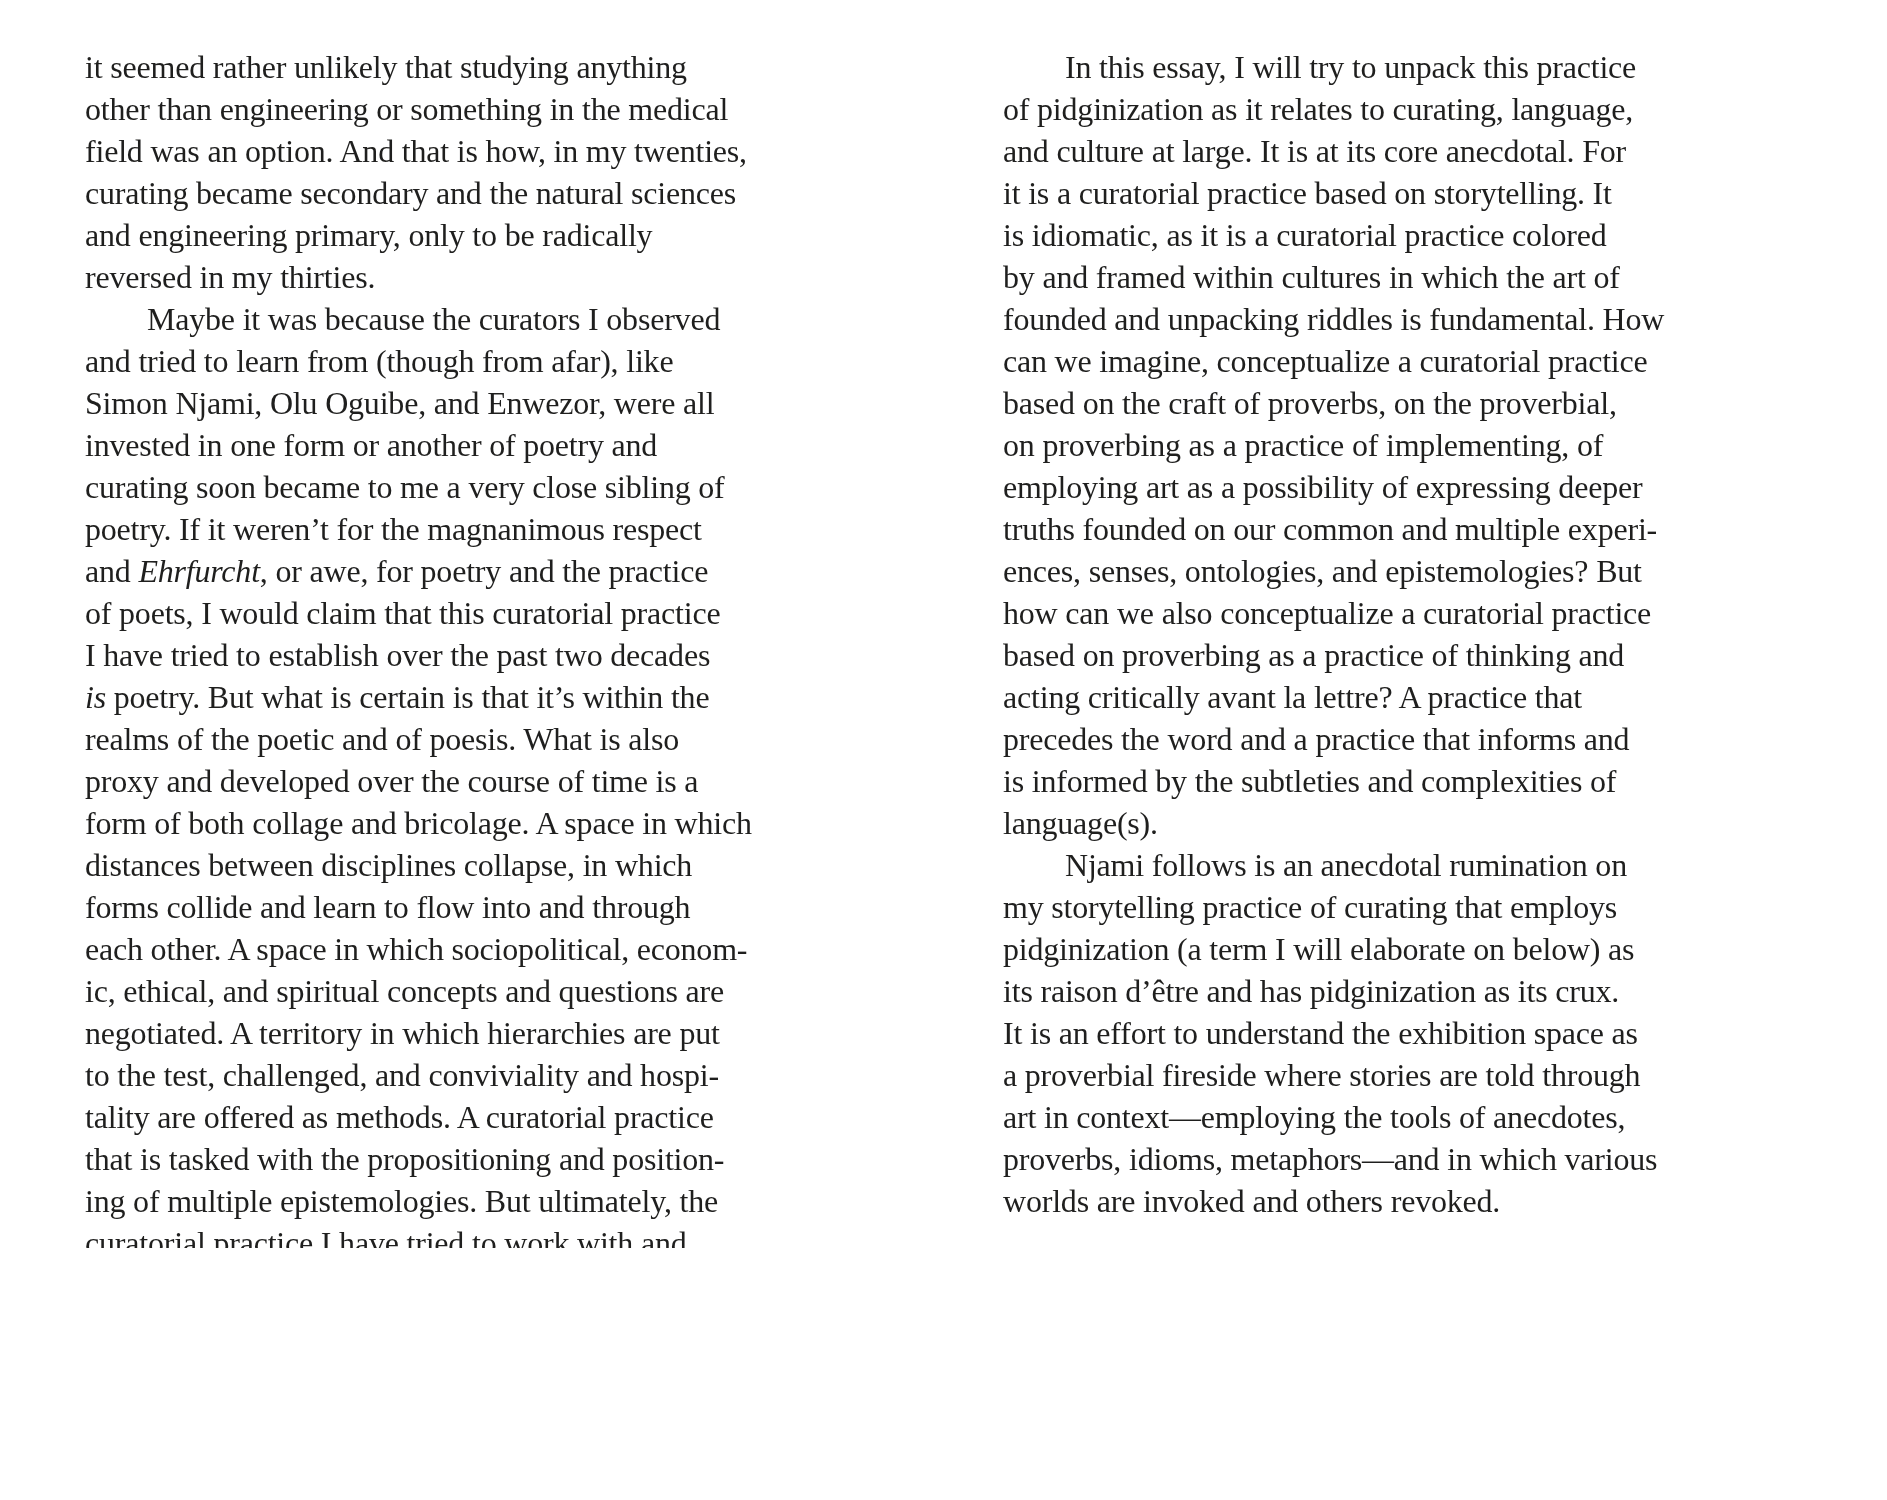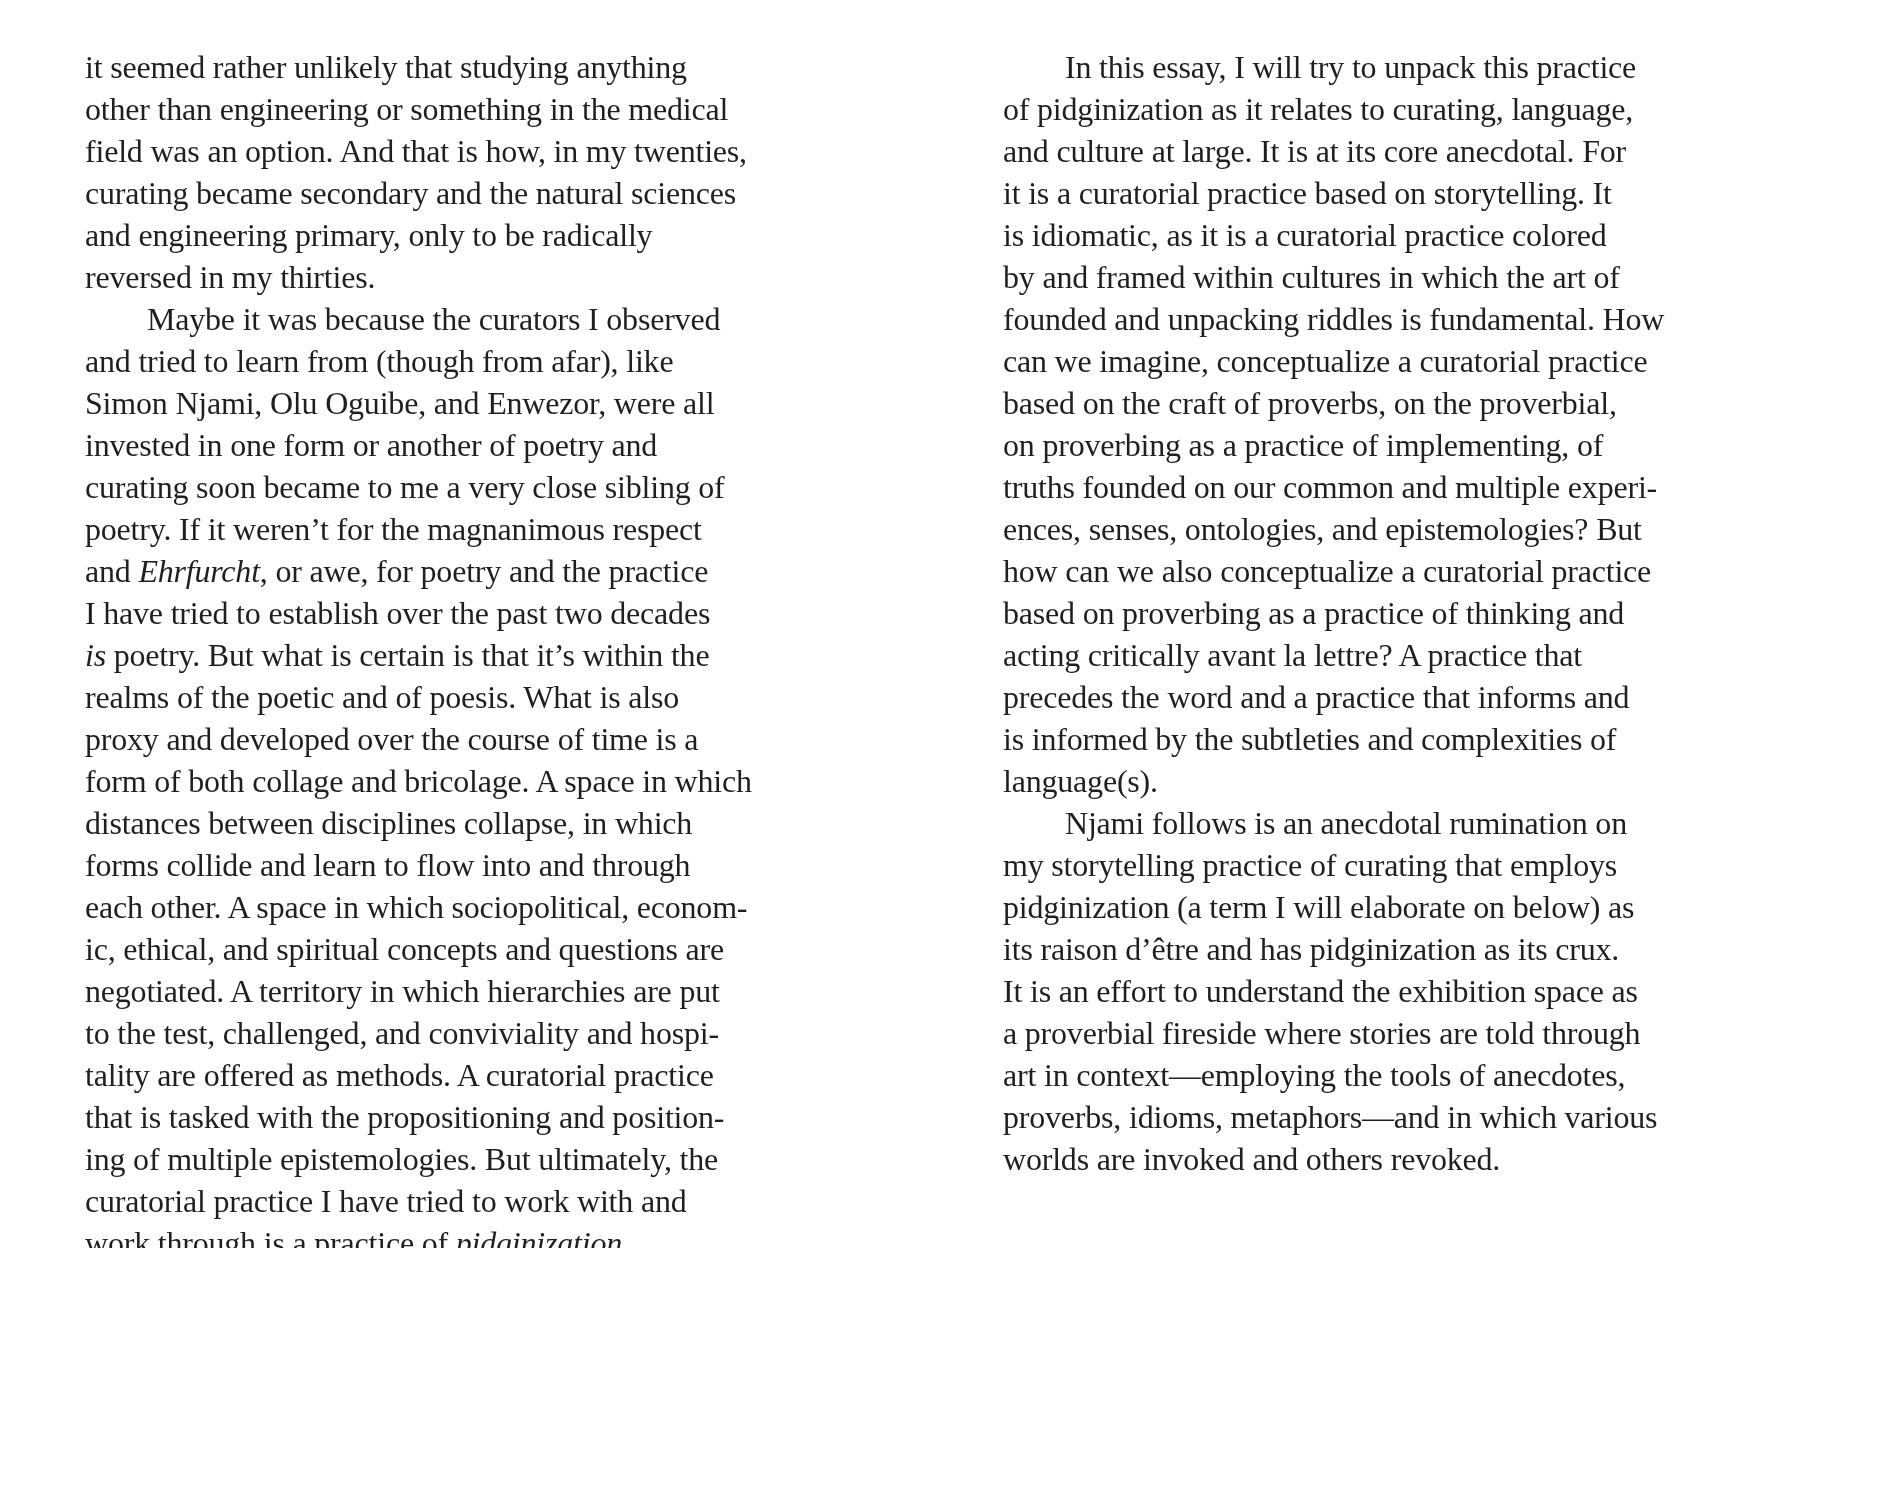--- a/index.html
+++ b/index.html
@@ -68,20 +68,21 @@
         <div class="line"><span>curating became secondary and the natural sciences</span></div>
         <div class="line"><span>and engineering primary, only to be radically</span></div>
         <div class="line"><span>reversed in my thirties.</span></div>
         <div class="line indent"><span>Maybe it was because the curators I observed</span></div>
         <div class="line"><span>and tried to learn from (though from afar), like</span></div>
         <div class="line"><span>Simon Njami, Olu Oguibe, and Enwezor, were all</span></div>
         <div class="line"><span>invested in one form or another of poetry and</span></div>
         <div class="line"><span>curating soon became to me a very close sibling of</span></div>
         <div class="line"><span>poetry. If it weren’t for the magnanimous respect</span></div>
         <div class="line"><span>and </span><em>Ehrfurcht</em><span>, or awe, for poetry and the practice</span></div>
+        <div class="line"><span>of poets, I would claim that this curatorial practice</span></div>
         <div class="line"><span>I have tried to establish over the past two decades</span></div>
         <div class="line"><em>is</em><span> poetry. But what is certain is that it’s within the</span></div>
         <div class="line"><span>realms of the poetic and of poesis. What is also</span></div>
         <div class="line"><span>proxy and developed over the course of time is a</span></div>
         <div class="line"><span>form of both collage and bricolage. A space in which</span></div>
         <div class="line"><span>distances between disciplines collapse, in which</span></div>
         <div class="line"><span>forms collide and learn to flow into and through</span></div>
         <div class="line"><span>each other. A space in which sociopolitical, econom-</span></div>
         <div class="line"><span>ic, ethical, and spiritual concepts and questions are</span></div>
         <div class="line"><span>negotiated. A territory in which hierarchies are put</span></div>
@@ -100,20 +101,21 @@
         <div class="line indent"><span>In this essay, I will try to unpack this practice</span></div>
         <div class="line"><span>of pidginization as it relates to curating, language,</span></div>
         <div class="line"><span>and culture at large. It is at its core anecdotal. For</span></div>
         <div class="line"><span>it is a curatorial practice based on storytelling. It</span></div>
         <div class="line"><span>is idiomatic, as it is a curatorial practice colored</span></div>
         <div class="line"><span>by and framed within cultures in which the art of</span></div>
         <div class="line"><span>founded and unpacking riddles is fundamental. How</span></div>
         <div class="line"><span>can we imagine, conceptualize a curatorial practice</span></div>
         <div class="line"><span>based on the craft of proverbs, on the proverbial,</span></div>
         <div class="line"><span>on proverbing as a practice of implementing, of</span></div>
+        <div class="line"><span>employing art as a possibility of expressing deeper</span></div>
         <div class="line"><span>truths founded on our common and multiple experi-</span></div>
         <div class="line"><span>ences, senses, ontologies, and epistemologies? But</span></div>
         <div class="line"><span>how can we also conceptualize a curatorial practice</span></div>
         <div class="line"><span>based on proverbing as a practice of thinking and</span></div>
         <div class="line"><span>acting critically avant la lettre? A practice that</span></div>
         <div class="line"><span>precedes the word and a practice that informs and</span></div>
         <div class="line"><span>is informed by the subtleties and complexities of</span></div>
         <div class="line"><span>language(s).</span></div>
         <div class="line indent"><span>Njami follows is an anecdotal rumination on</span></div>
         <div class="line"><span>my storytelling practice of curating that employs</span></div>

